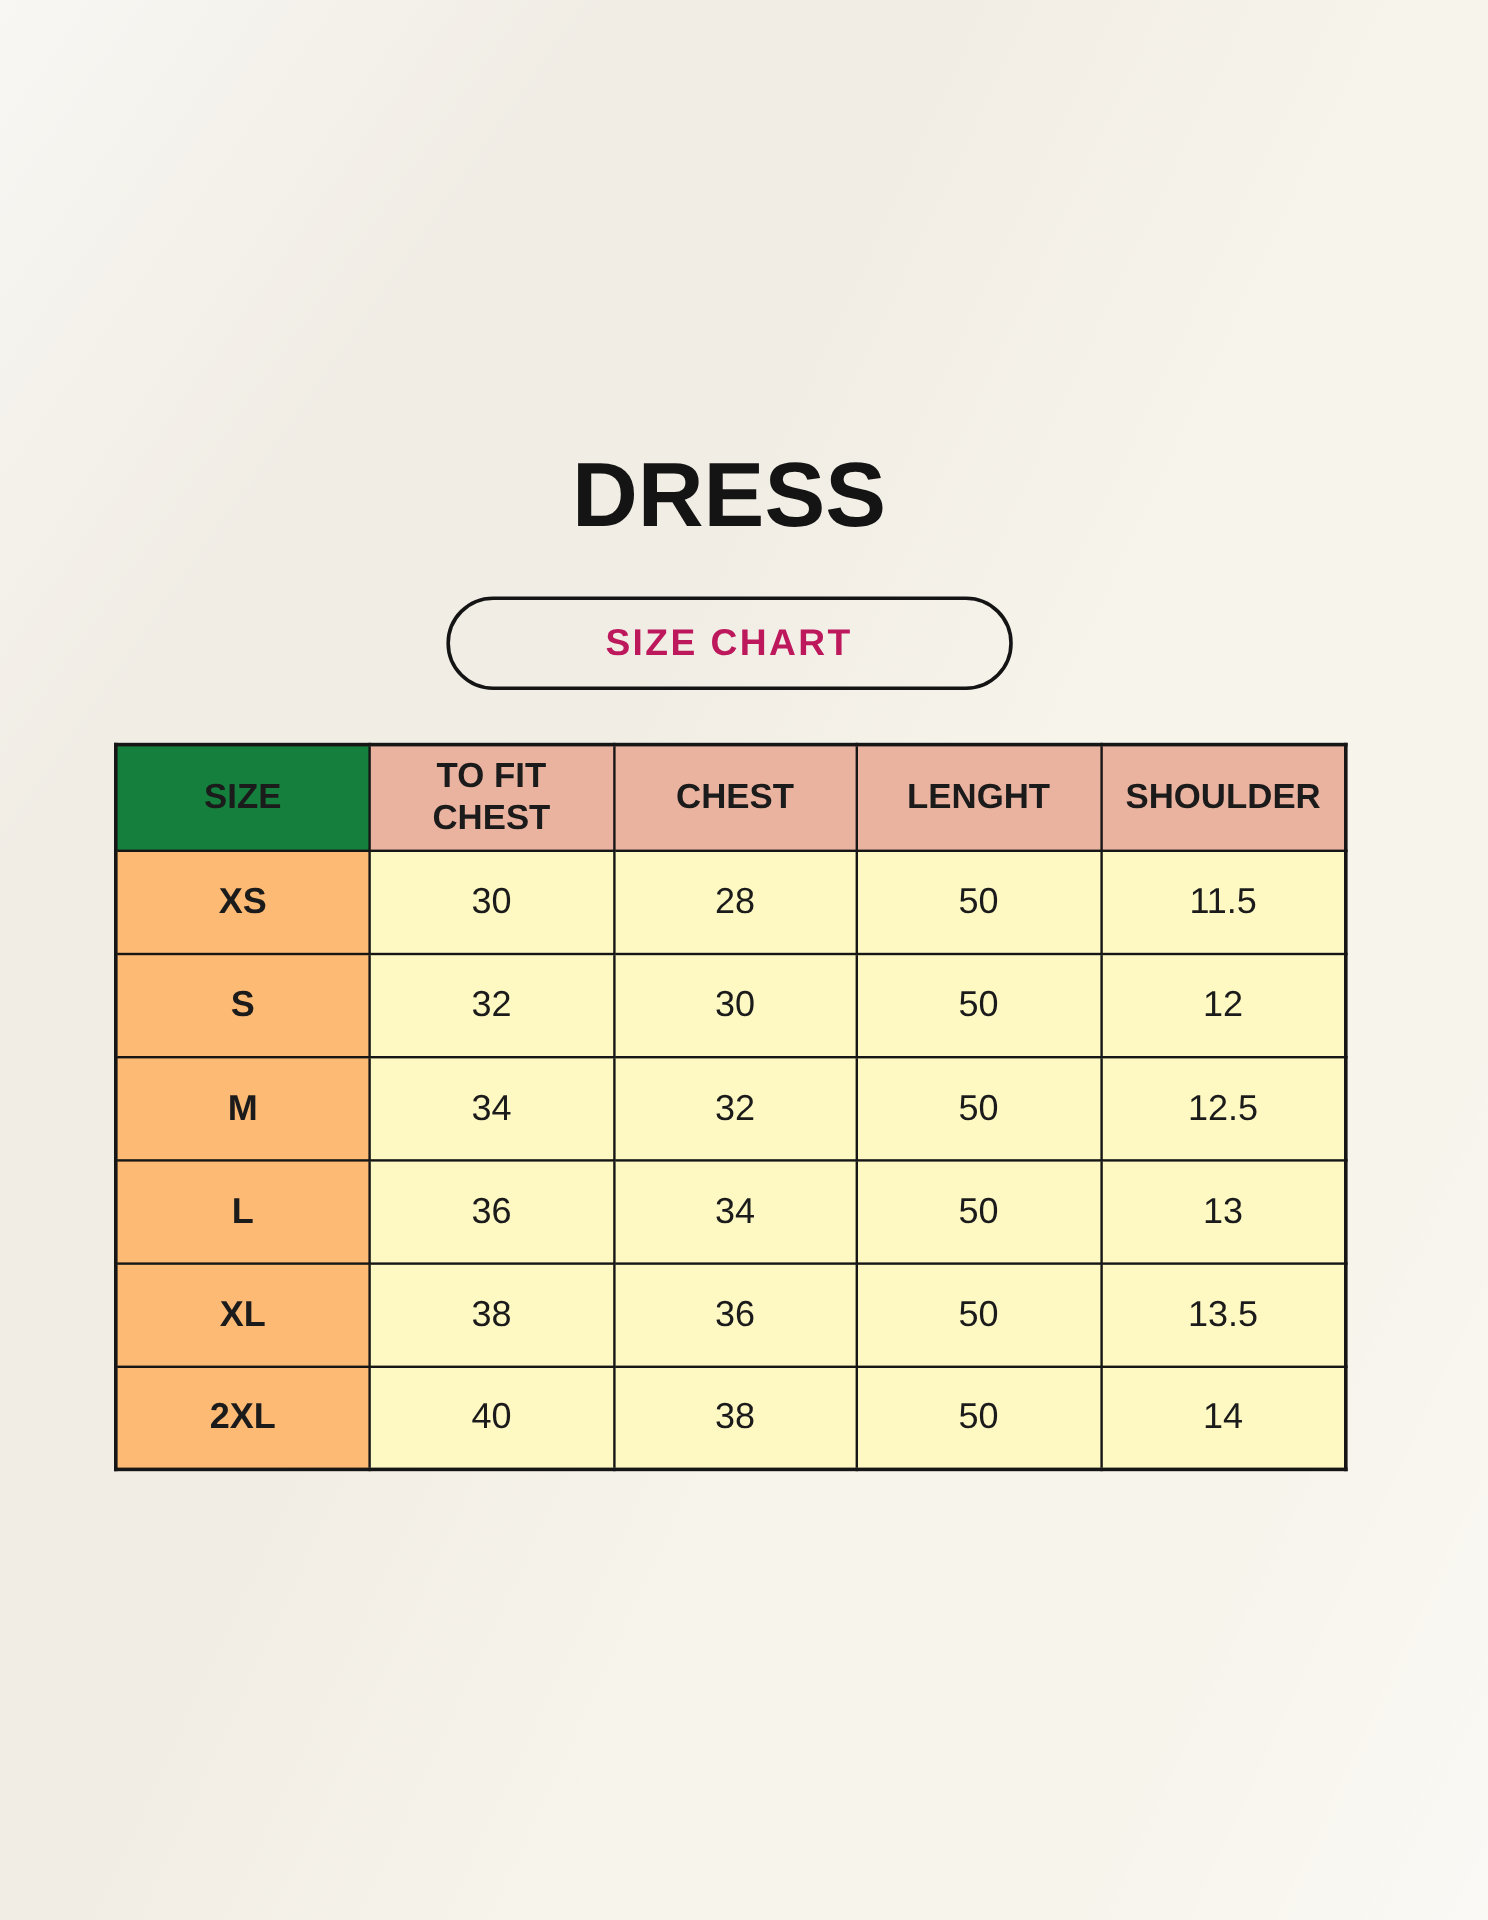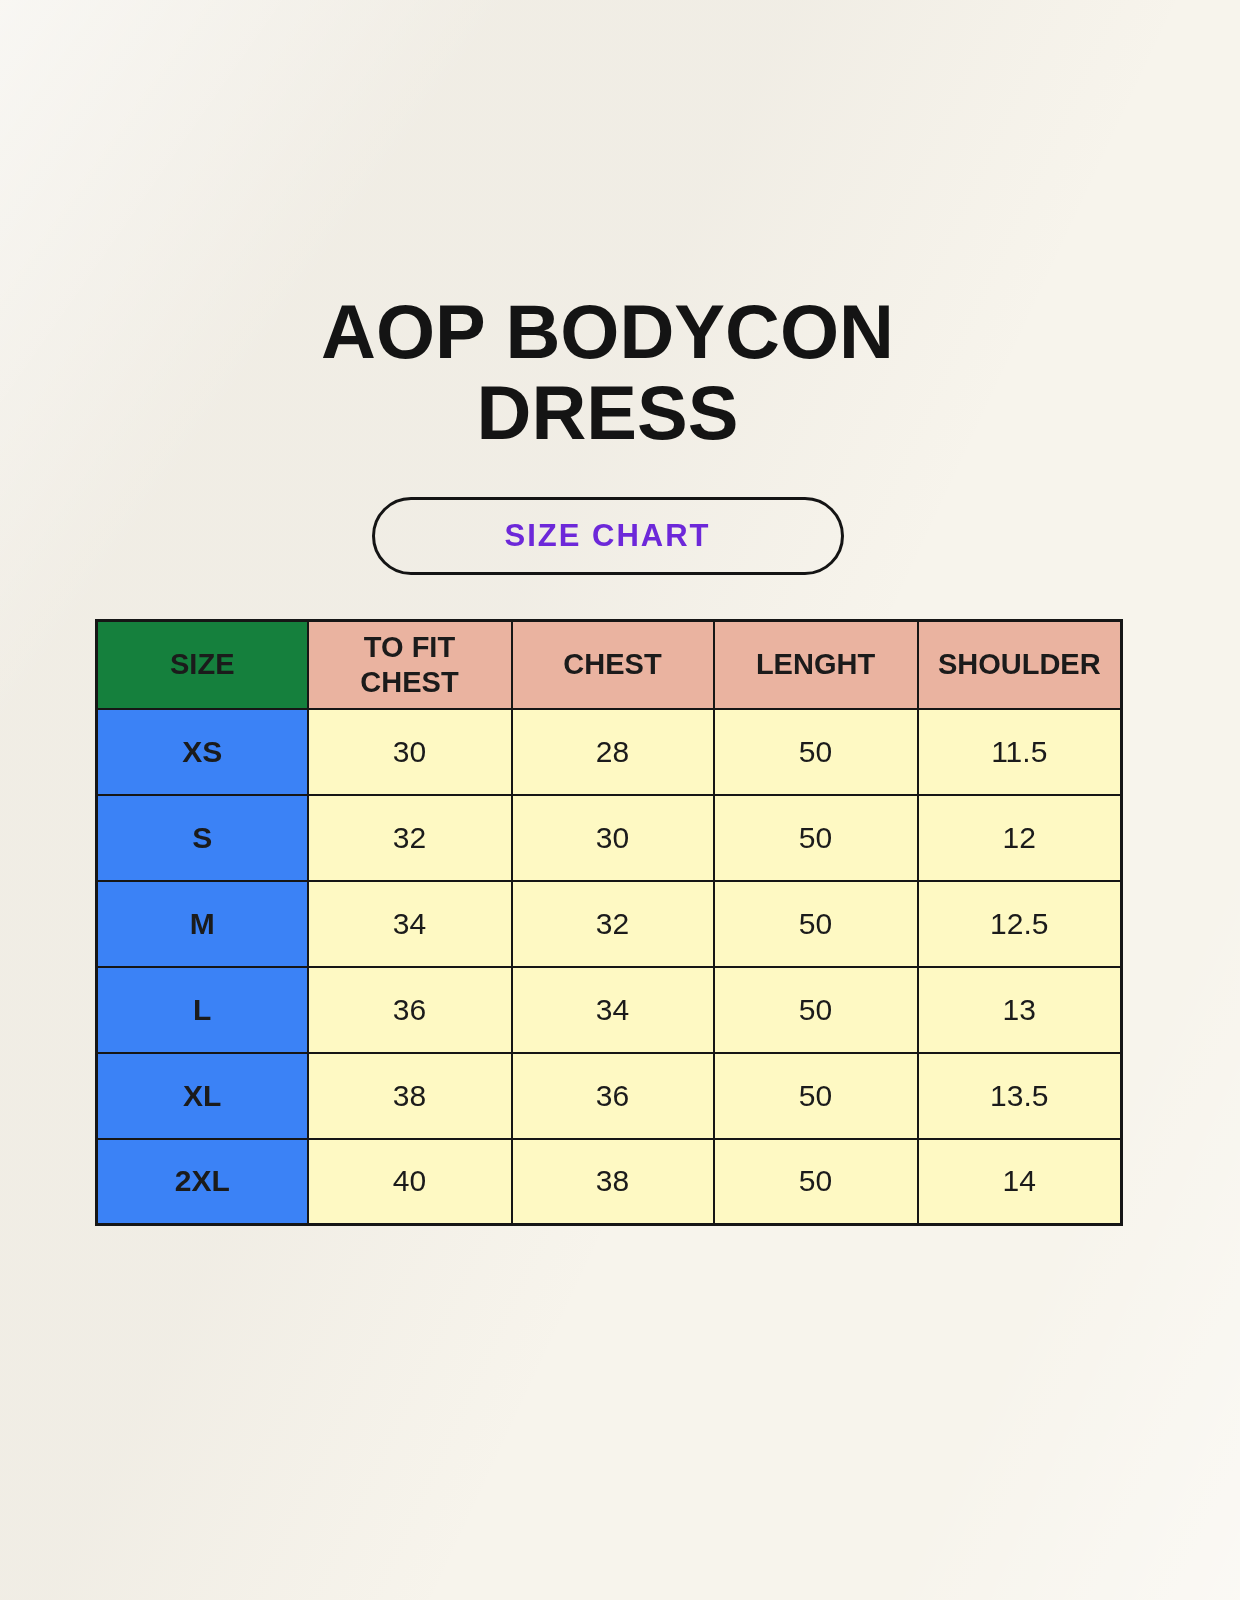--- a/index.html
+++ b/index.html
@@ -40,21 +40,21 @@
     border: 3px solid #141414;
     border-radius: 40px;
     background: transparent;
     box-sizing: border-box;
     display: flex;
     align-items: center;
     justify-content: center;
     font-size: 31px;
     font-weight: 700;
     letter-spacing: 2px;
-    color: #6d28d9;
+    color: #be185d;
   }
   table.size-table {
     width: 1025px;
     border-collapse: collapse;
     border: 3px solid #161616;
     table-layout: fixed;
   }
   table.size-table th, table.size-table td {
     border: 2px solid #161616;
     text-align: center;
@@ -73,21 +73,21 @@
     background: #15803d;
   }
   table.size-table td {
     height: 86px;
     font-size: 30px;
     font-weight: 400;
     background: #fef9c3;
   }
   table.size-table td.row-label {
     font-weight: 700;
-    background: #3b82f6;
+    background: #fdba74;
   }
   col.c-size   { width: 211px; }
   col.c-tofit  { width: 204px; }
   col.c-chest  { width: 202px; }
   col.c-length { width: 204px; }
   col.c-shoulder { width: 204px; }
   .footnote {
     width: 1025px;
     margin-top: 22px;
     text-align: right;
@@ -95,21 +95,21 @@
     font-weight: 700;
     letter-spacing: 0.5px;
     color: #1b1b1b;
   }
 </style>
 </head>
 <body>
 
 <div class="content">
 
-  <h1 class="title"><span>AOP BODYCON</span><br><span>DRESS</span></h1>
+  <h1 class="title"><br><span>DRESS</span></h1>
 
   <div class="badge">
     <span>SIZE CHART</span>
   </div>
 
   <table class="size-table">
     <colgroup>
       <col class="c-size">
         <col class="c-tofit">
         <col class="c-chest">

